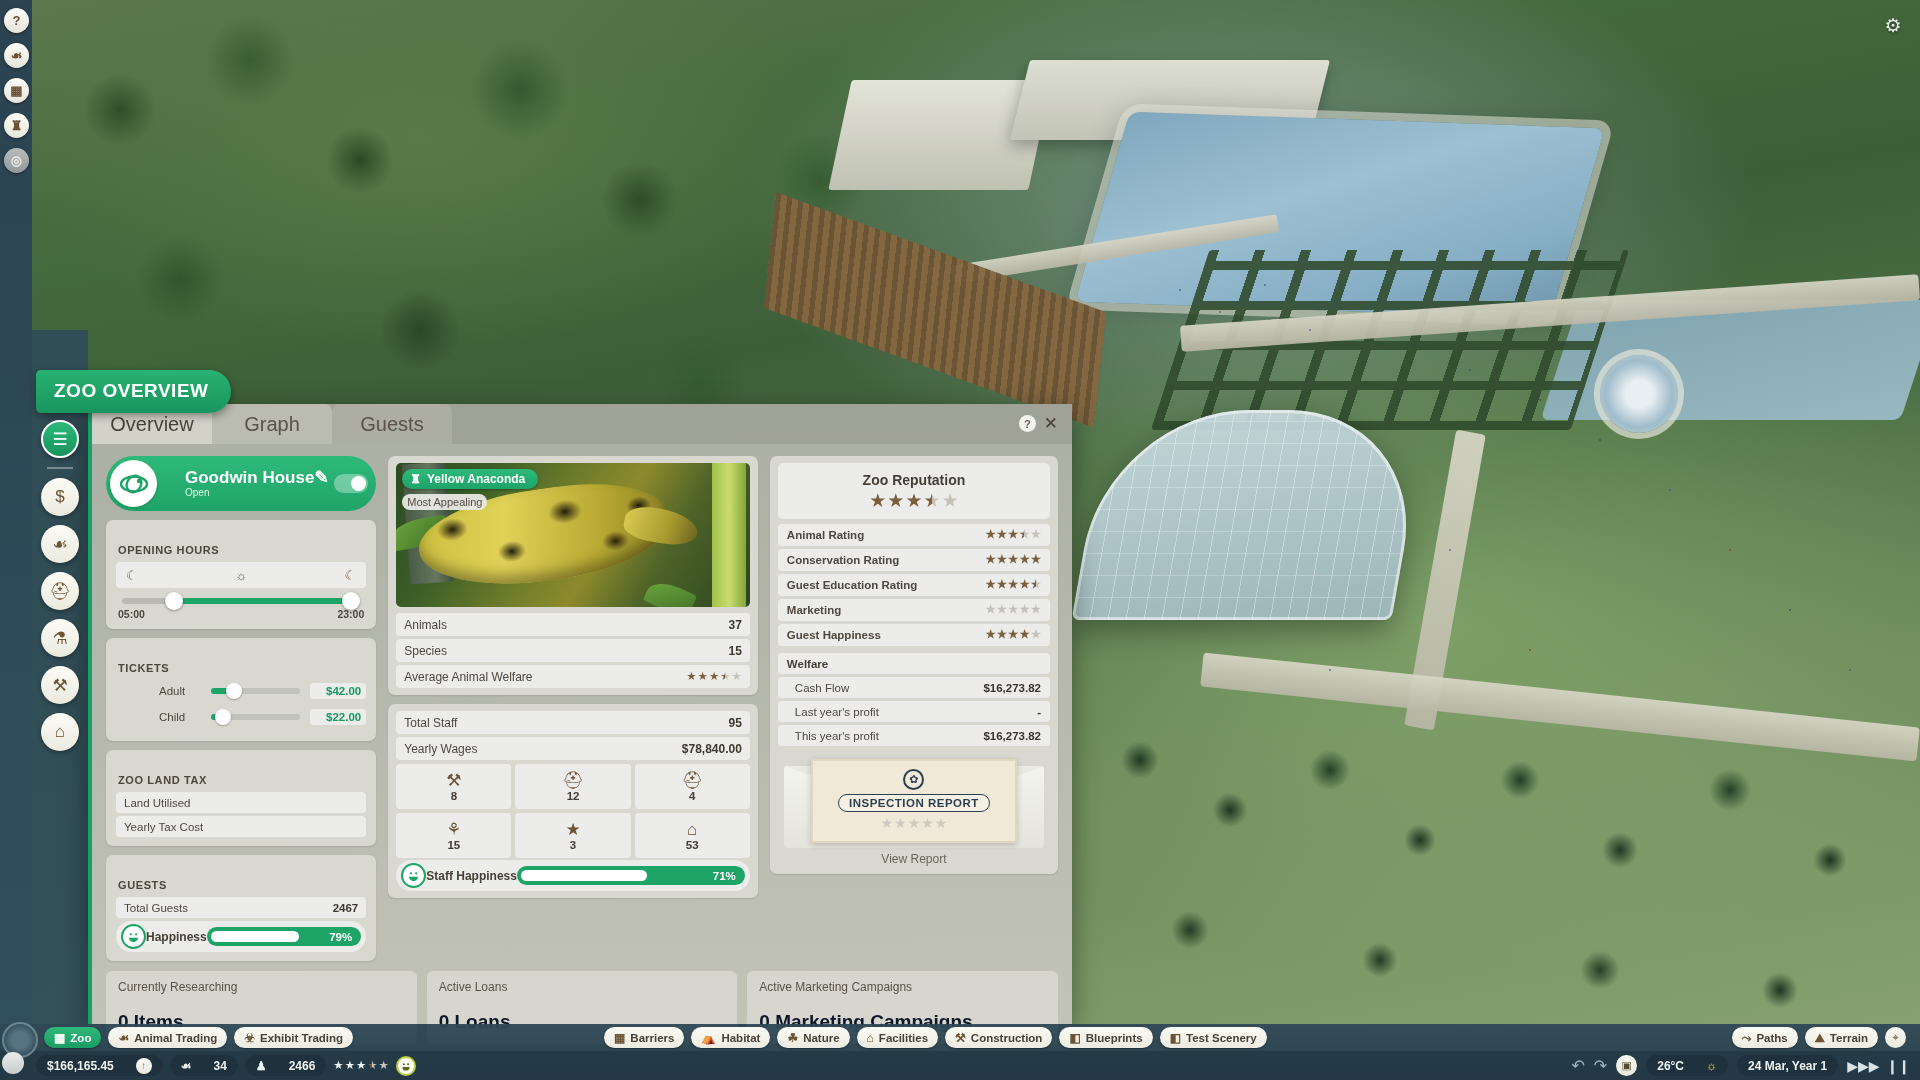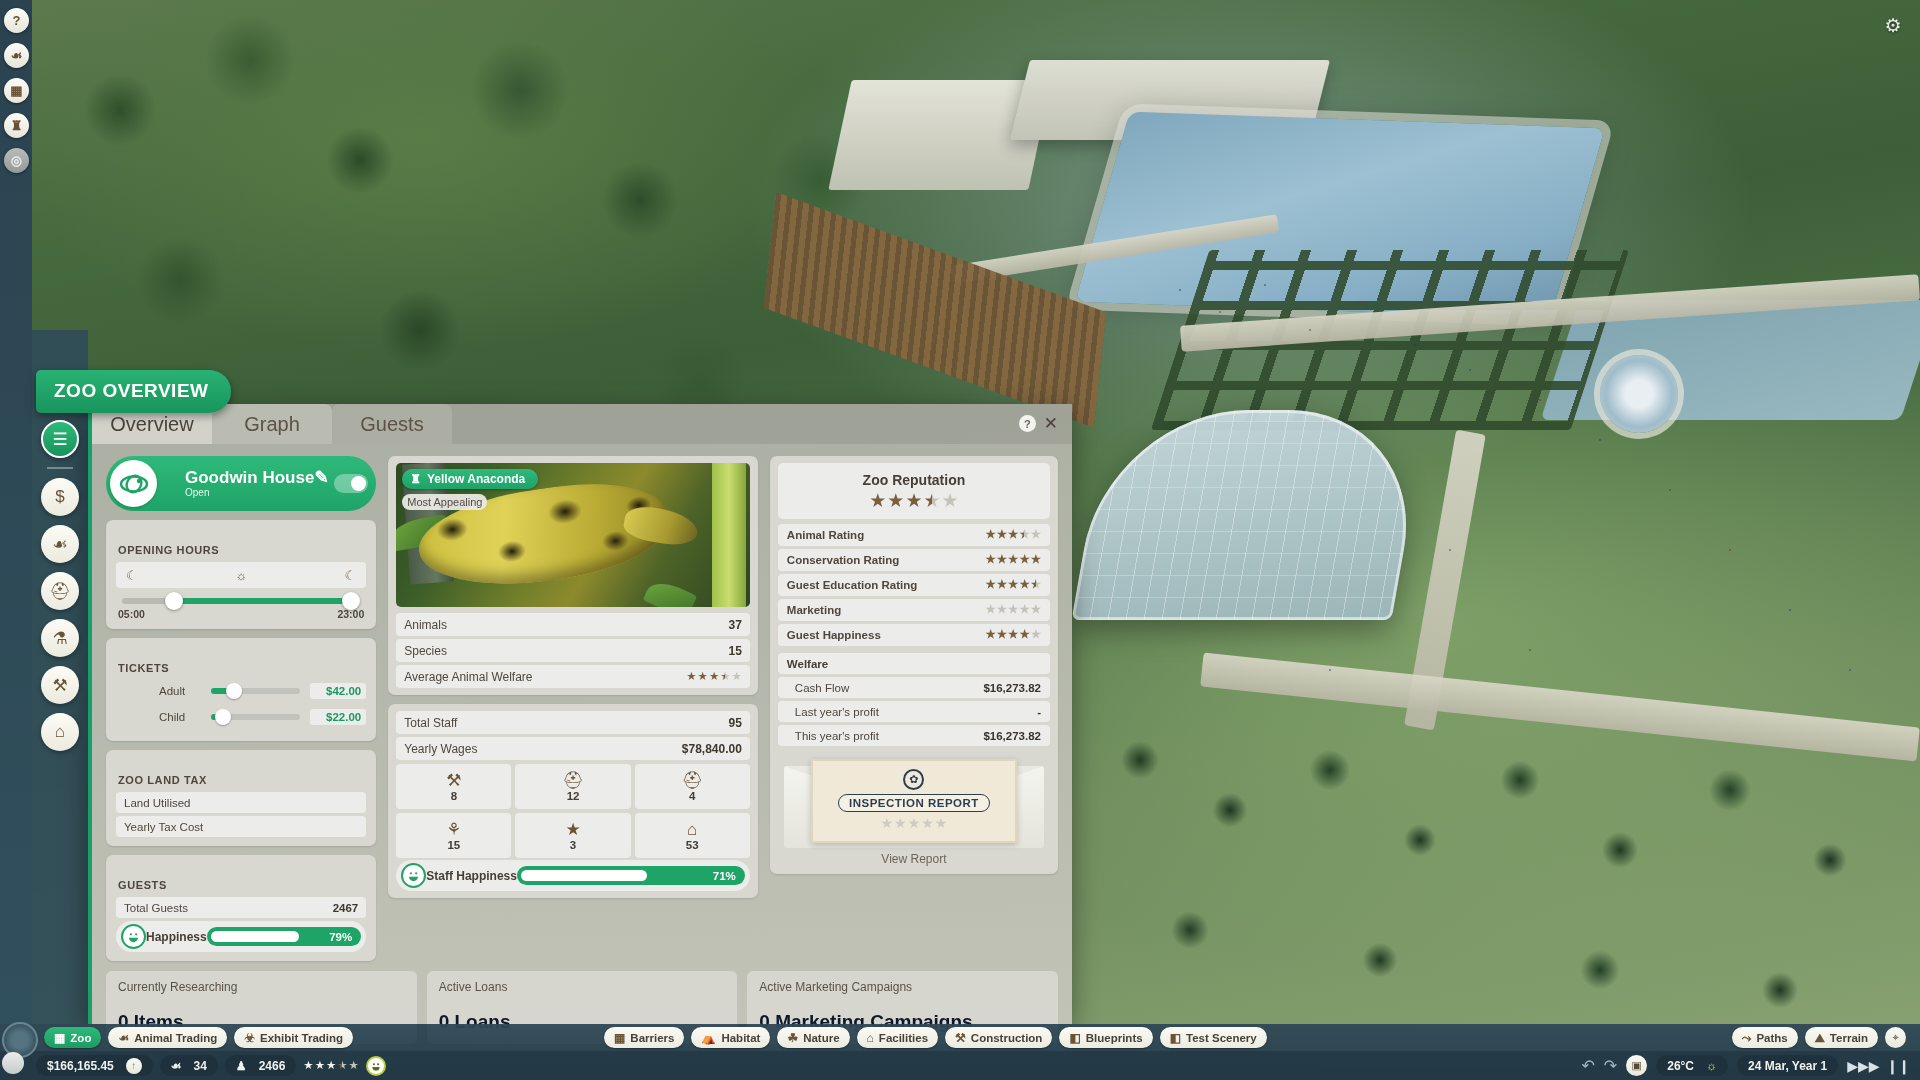--- a/index.html
+++ b/index.html
@@ -476,21 +476,21 @@
   .pill {
     display:inline-flex; align-items:center; gap:5px; height:21px;
     background: linear-gradient(180deg,#fbfbf5,#ebebe1);
     border-radius:11px; padding:0 10px; font-size:11.5px; color:#4a4136;
     font-weight:bold; box-shadow:0 1px 2px rgba(0,0,0,.35);
   }
   .pill.green { background: linear-gradient(180deg,#2eb97a,#1b9c63); color:#fff; }
   .pill .pi { font-size:12px; color:#6b5334; }
   .pill.green .pi { color:#fff; }
   .dark-pill {
-    display:inline-flex; align-items:center; gap:12px; height:21px;
+    display:inline-flex; align-items:center; gap:22px; height:21px;
     background: rgba(29,48,59,.85); border-radius:11px; padding:0 11px;
     font-size:12px; color:#eef2f0; font-weight:bold;
   }
   #bb-left { position:absolute; left:44px; top:3px; display:flex; gap:7px; align-items:center; }
   #bb-center { position:absolute; left:604px; top:3px; display:flex; gap:7px; align-items:center; }
   #bb-right { position:absolute; right:14px; top:3px; display:flex; gap:7px; align-items:center; }
   #bb-stats { position:absolute; left:36px; top:31px; display:flex; gap:7px; align-items:center; }
   #bb-rightstats { position:absolute; right:10px; top:31px; display:flex; gap:9px; align-items:center; }
   #bb-circle {
     position:absolute; left:2px; top:28px; width:22px; height:22px; border-radius:50%;

